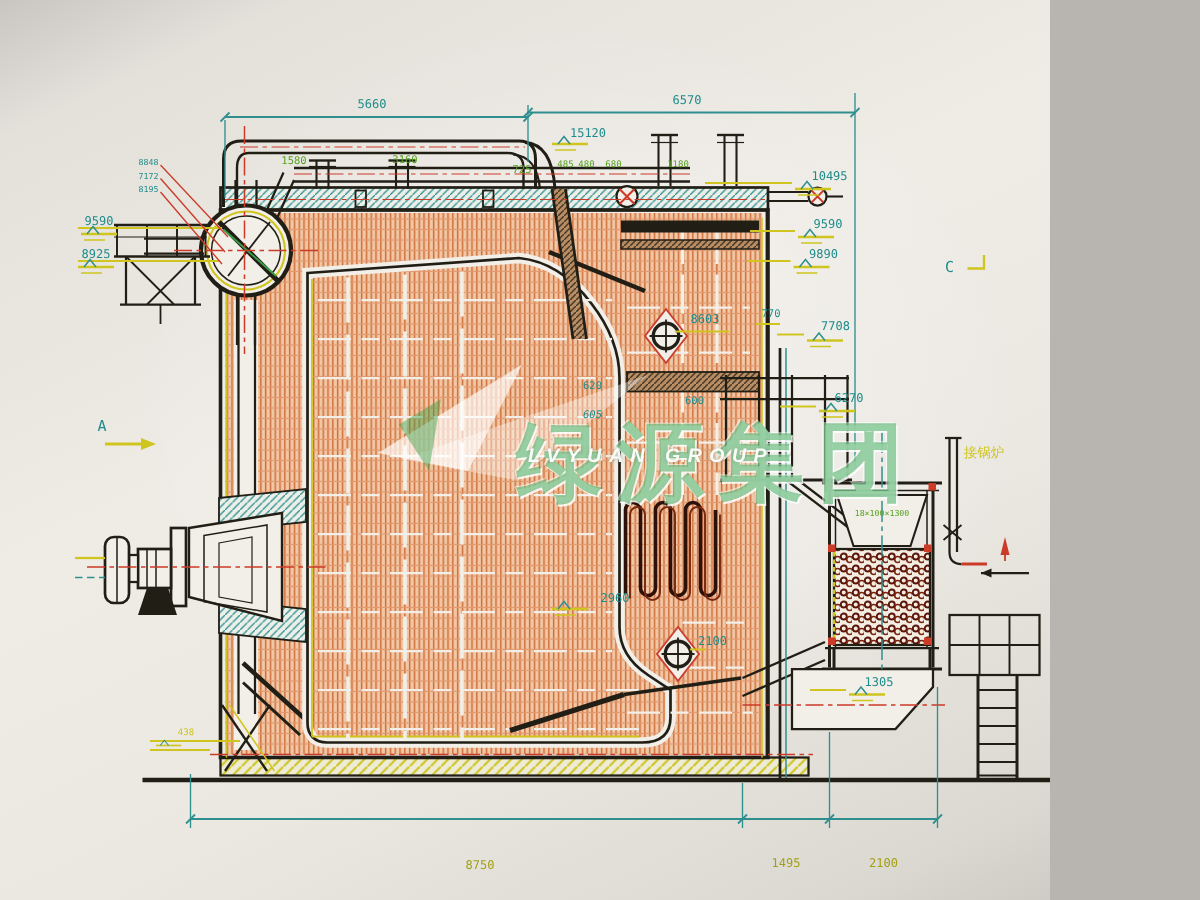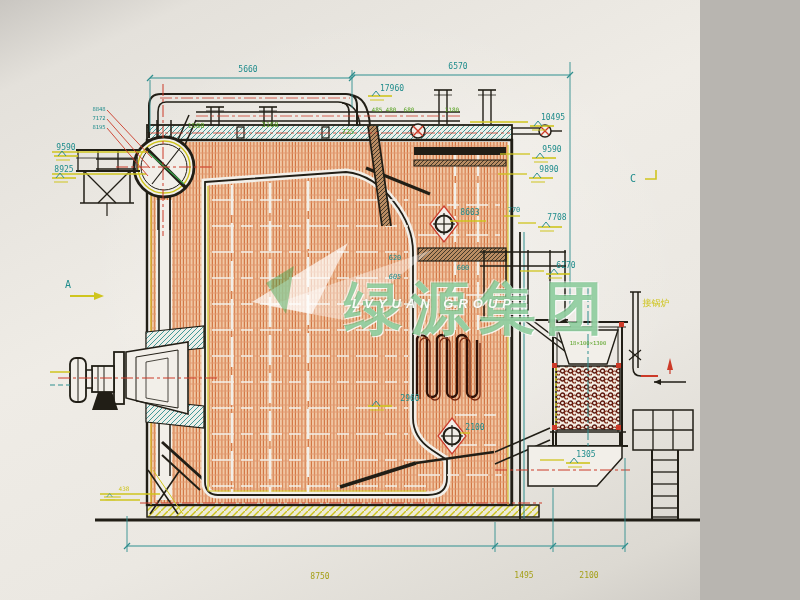--- a/index.html
+++ b/index.html
@@ -14,21 +14,21 @@
       linear-gradient(155deg,#c9c6c1 0%, #e4e1db 10%, #efece6 42%, #ebe8e2 68%, #dcd9d2 92%, #cfccc6 100%);
     font-family:"DejaVu Sans",sans-serif;
   }
   svg{position:absolute;left:0;top:0;}
   #labels{position:absolute;left:0;top:0;width:100%;height:100%;}
   .lab{position:absolute;transform:translate(-50%,-50%);font-family:"DejaVu Sans Mono",monospace;
        white-space:nowrap;line-height:1;}
   .teal{font-size:8px;color:var(--teal);}
   .teal-lg{font-size:10px;color:var(--teal);}
   .teal-sm{font-size:7px;color:var(--teal);}
-  .green{font-size:7px;color:var(--green);margin-top:18px;}
+  .green{font-size:7px;color:var(--green);}
   .green-sm{font-size:6px;color:var(--green);}
   .green-xs{font-size:5.5px;color:var(--green);}
   .olive{font-size:8px;color:var(--olive);margin-top:40px;}
   .yellow-sm{font-size:6px;color:var(--yellow);}
   .yellow-cn{font-size:9px;color:var(--yellow);font-family:"DejaVu Sans",sans-serif;}
   .tiny{font-size:5.5px;color:var(--teal);}
   .wm-cn{position:absolute;left:344px;top:270px;font-size:58px;font-weight:bold;letter-spacing:9px;
     color:rgba(47,161,75,.50);
     text-shadow:1px 1px 0 rgba(255,255,255,.85), -1px -1px 0 rgba(255,255,255,.55);text-align:center;}
   .wm-en{position:absolute;left:352px;top:296px;font-size:13px;font-weight:bold;letter-spacing:5px;
@@ -392,21 +392,21 @@
   <g>
     <polygon points="252,302 348,243 312,314" fill="#ffffff" opacity="0.65"></polygon>
     <polygon points="268,306 432,250 344,320" fill="#ffffff" opacity="0.38"></polygon>
     <polygon points="266,283 294,266 286,314" fill="#3aa048" opacity="0.45"></polygon>
   </g>
 </svg>
 
 <div id="labels">
       <span class="lab teal" style="left: 248px; top: 70px;">5660</span>
       <span class="lab teal" style="left: 458px; top: 67px;">6570</span>
-      <span class="lab teal" style="left: 392px; top: 89px;">17960</span>
+      <span class="lab teal" style="left: 392px; top: 89px;">15120</span>
       <span class="lab green" style="left: 196px; top: 108px;">1580</span>
       <span class="lab green" style="left: 270px; top: 107px;">3160</span>
       <span class="lab green" style="left: 348px; top: 114px; text-align: center;">725</span>
       <span class="lab green-sm" style="left: 377px; top: 110px;">485</span>
       <span class="lab green-sm" style="left: 391px; top: 110px;">480</span>
       <span class="lab green-sm" style="left: 409px; top: 110px;">680</span>
       <span class="lab green-sm" style="left: 452px; top: 110px;">1180</span>
       <span class="lab teal" style="left: 553px; top: 118px;">10495</span>
       <span class="lab teal" style="left: 552px; top: 150px;">9590</span>
       <span class="lab teal" style="left: 549px; top: 170px;">9890</span>

